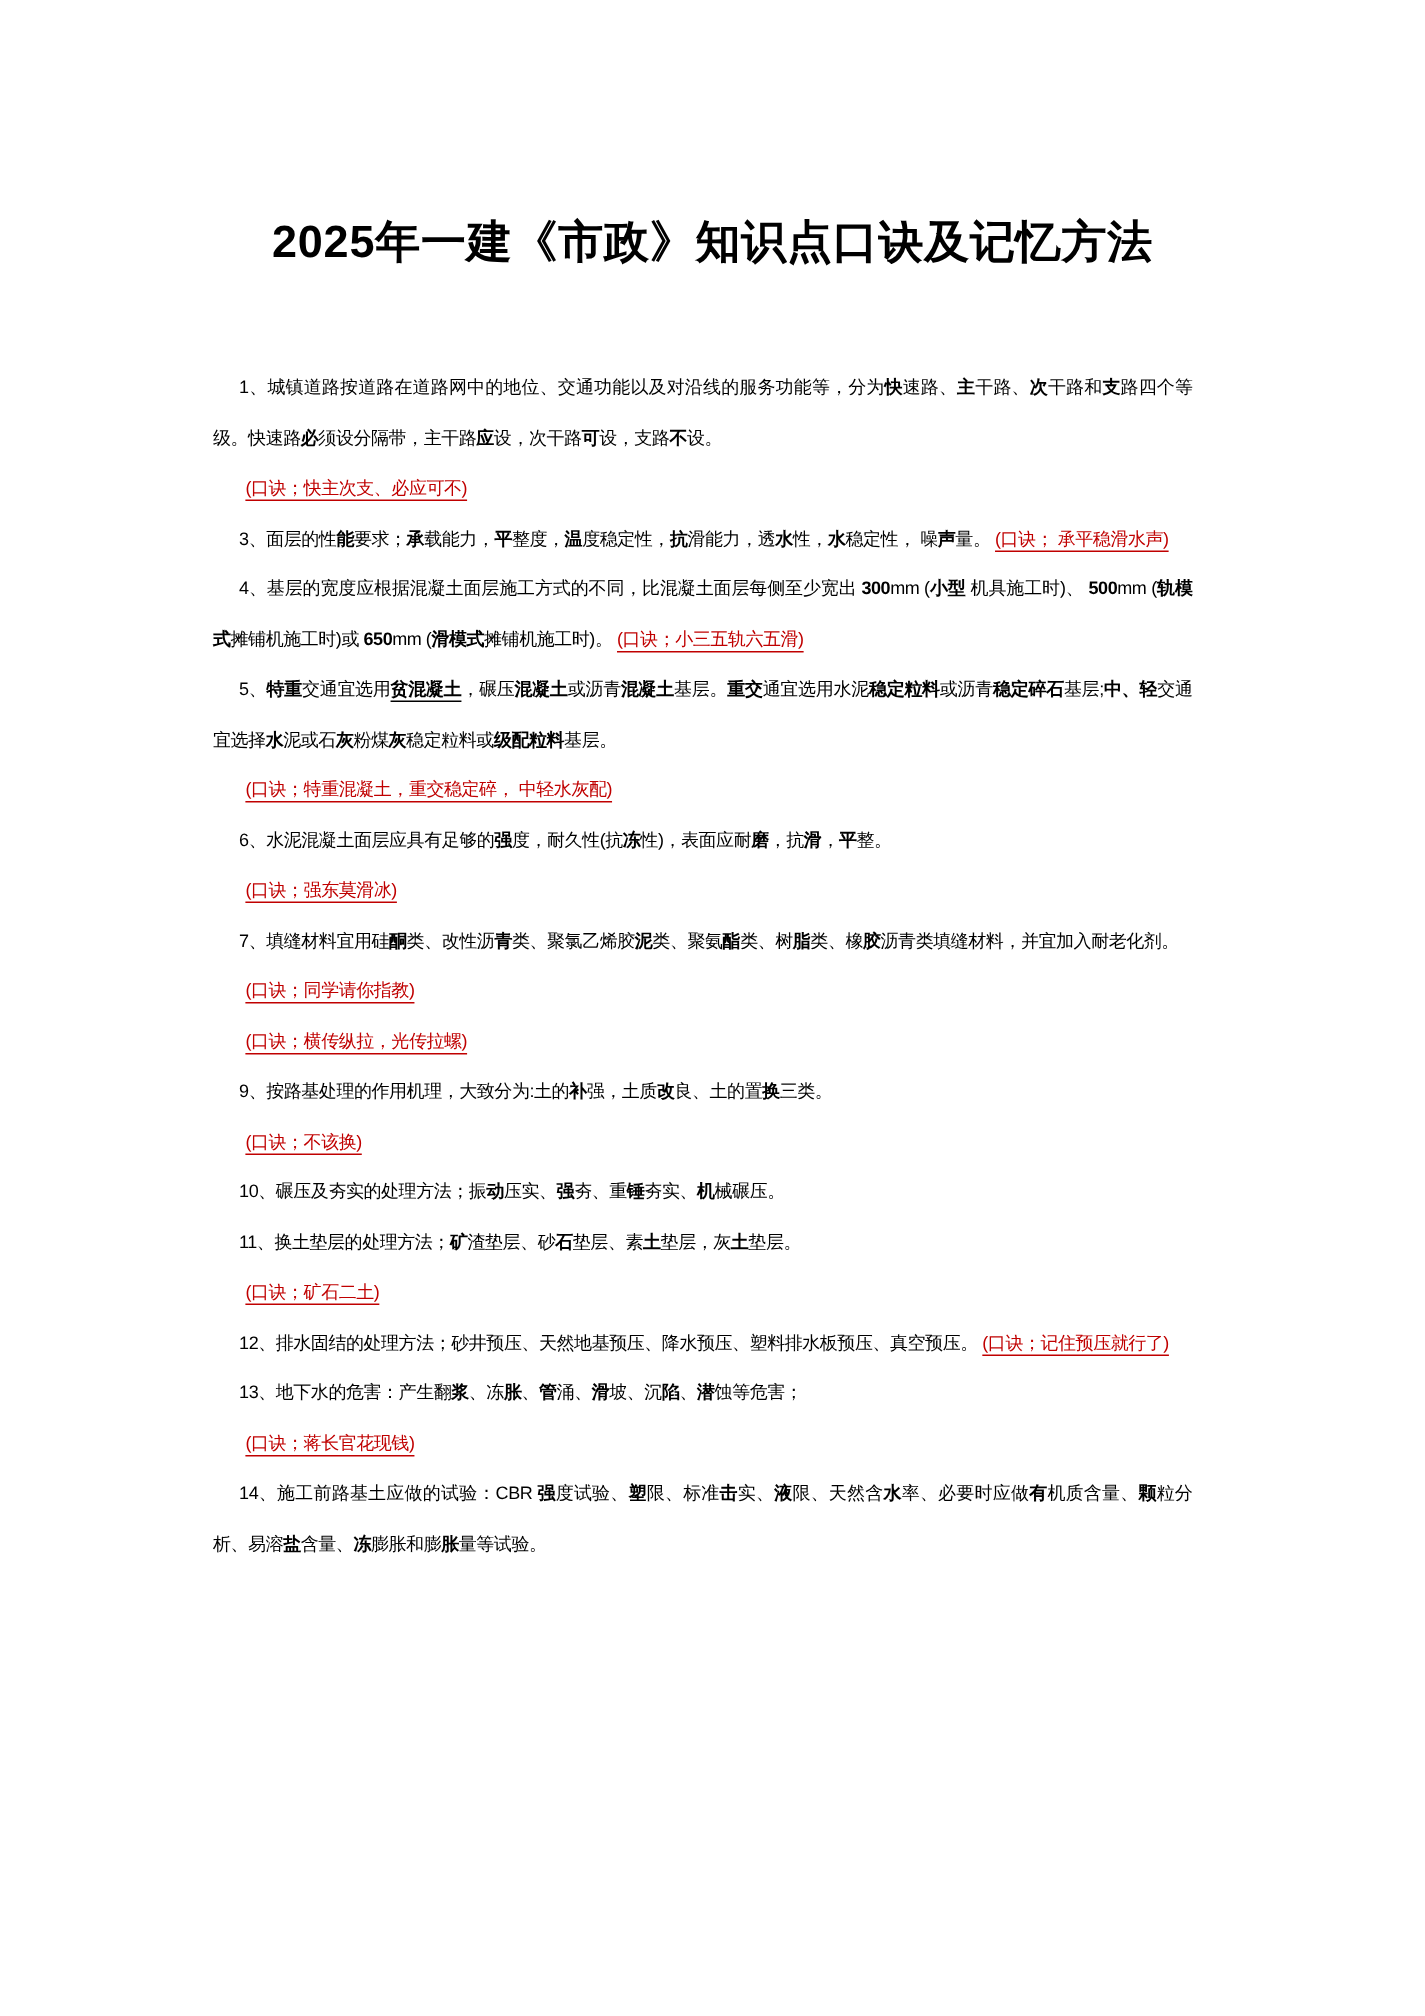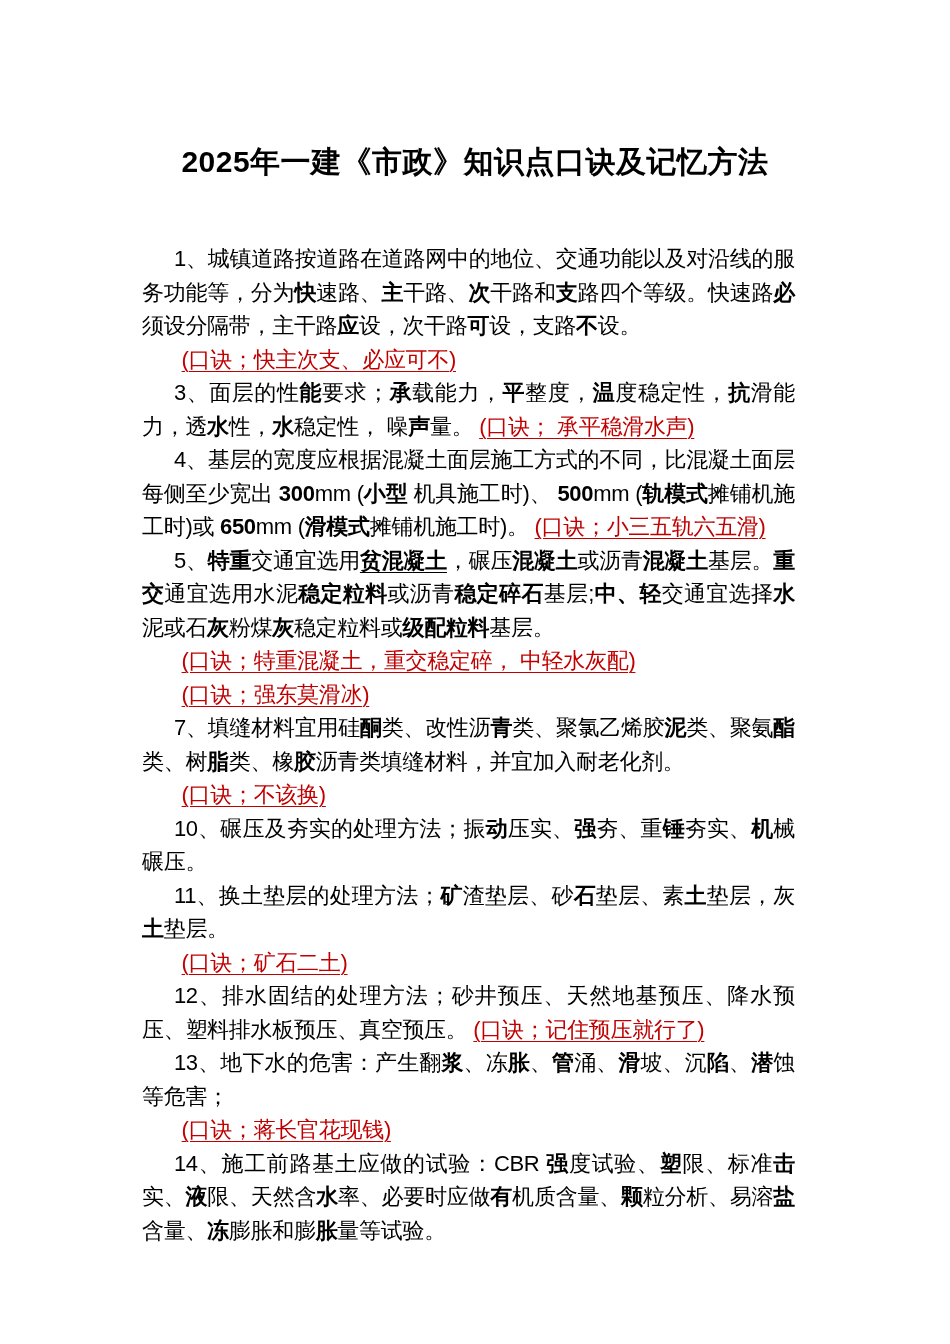--- a/index.html
+++ b/index.html
@@ -22,21 +22,21 @@
     text-align: center;
     font-size: 30px;
     line-height: 44px;
     font-weight: 700;
     letter-spacing: 0.5px;
     color: var(--ink, #000000);
   }
   .content {
     margin-top: 58px;
     padding: 0 58px 0 45px;
-    font-size: 22px;
+    font-size: 12px;
     letter-spacing: -0.3px;
     line-height: 33.5px;
   }
   .para {
     margin: 0;
     text-align: justify;
     text-justify: inter-ideograph;
   }
   .para.item { text-indent: 1.45em; }
   .para.mnemonic { text-indent: 1.8em; }
@@ -59,22 +59,26 @@
 
 <div class="page">
   <div class="doc-title">2025年一建《市政》知识点口诀及记忆方法</div>
   <div class="content">
       <p class="para item"><span>1、城镇道路按道路在道路网中的地位、交通功能以及对沿线的服务功能等，分为</span><span class="bold">快</span><span>速路、</span><span class="bold">主</span><span>干路、</span><span class="bold">次</span><span>干路和</span><span class="bold">支</span><span>路四个等级。快速路</span><span class="bold">必</span><span>须设分隔带，主干路</span><span class="bold">应</span><span>设，次干路</span><span class="bold">可</span><span>设，支路</span><span class="bold">不</span><span>设。</span></p>
       <p class="para mnemonic"><span class="red">(口诀；快主次支、必应可不)</span></p>
       <p class="para item"><span>3、面层的性</span><span class="bold">能</span><span>要求；</span><span class="bold">承</span><span>载能力，</span><span class="bold">平</span><span>整度，</span><span class="bold">温</span><span>度稳定性，</span><span class="bold">抗</span><span>滑能力，透</span><span class="bold">水</span><span>性，</span><span class="bold">水</span><span>稳定性， 噪</span><span class="bold">声</span><span>量。 </span><span class="red">(口诀； 承平稳滑水声)</span></p>
       <p class="para item"><span>4、基层的宽度应根据混凝土面层施工方式的不同，比混凝土面层每侧至少宽出 </span><span class="bold">300</span><span>mm (</span><span class="bold">小型</span><span> 机具施工时)、 </span><span class="bold">500</span><span>mm (</span><span class="bold">轨模式</span><span>摊铺机施工时)或 </span><span class="bold">650</span><span>mm (</span><span class="bold">滑模式</span><span>摊铺机施工时)。 </span><span class="red">(口诀；小三五轨六五滑)</span></p>
       <p class="para item"><span>5、</span><span class="bold">特重</span><span>交通宜选用</span><span class="bold ul">贫混凝土</span><span>，碾压</span><span class="bold">混凝土</span><span>或沥青</span><span class="bold">混凝土</span><span>基层。</span><span class="bold">重交</span><span>通宜选用水泥</span><span class="bold">稳定粒料</span><span>或沥青</span><span class="bold">稳定碎石</span><span>基层;</span><span class="bold">中、轻</span><span>交通宜选择</span><span class="bold">水</span><span>泥或石</span><span class="bold">灰</span><span>粉煤</span><span class="bold">灰</span><span>稳定粒料或</span><span class="bold">级配粒料</span><span>基层。</span></p>
       <p class="para mnemonic"><span class="red">(口诀；特重混凝土，重交稳定碎， 中轻水灰配)</span></p>
+      <p class="para item"><span>6、水泥混凝土面层应具有足够的</span><span class="bold">强</span><span>度，耐久性(抗</span><span class="bold">冻</span><span>性)，表面应耐</span><span class="bold">磨</span><span>，抗</span><span class="bold">滑</span><span>，</span><span class="bold">平</span><span>整。</span></p>
       <p class="para mnemonic"><span class="red">(口诀；强东莫滑冰)</span></p>
       <p class="para item"><span>7、填缝材料宜用硅</span><span class="bold">酮</span><span>类、改性沥</span><span class="bold">青</span><span>类、聚氯乙烯胶</span><span class="bold">泥</span><span>类、聚氨</span><span class="bold">酯</span><span>类、树</span><span class="bold">脂</span><span>类、橡</span><span class="bold">胶</span><span>沥青类填缝材料，并宜加入耐老化剂。</span></p>
+      <p class="para mnemonic"><span class="red">(口诀；同学请你指教)</span></p>
+      <p class="para mnemonic"><span class="red">(口诀；横传纵拉，光传拉螺)</span></p>
+      <p class="para item"><span>9、按路基处理的作用机理，大致分为:土的</span><span class="bold">补</span><span>强，土质</span><span class="bold">改</span><span>良、土的置</span><span class="bold">换</span><span>三类。</span></p>
       <p class="para mnemonic"><span class="red">(口诀；不该换)</span></p>
       <p class="para item"><span>10、碾压及夯实的处理方法；振</span><span class="bold">动</span><span>压实、</span><span class="bold">强</span><span>夯、重</span><span class="bold">锤</span><span>夯实、</span><span class="bold">机</span><span>械碾压。</span></p>
       <p class="para item"><span>11、换土垫层的处理方法；</span><span class="bold">矿</span><span>渣垫层、砂</span><span class="bold">石</span><span>垫层、素</span><span class="bold">土</span><span>垫层，灰</span><span class="bold">土</span><span>垫层。</span></p>
       <p class="para mnemonic"><span class="red">(口诀；矿石二土)</span></p>
       <p class="para item"><span>12、排水固结的处理方法；砂井预压、天然地基预压、降水预压、塑料排水板预压、真空预压。 </span><span class="red">(口诀；记住预压就行了)</span></p>
       <p class="para item"><span>13、地下水的危害：产生翻</span><span class="bold">浆</span><span>、冻</span><span class="bold">胀</span><span>、</span><span class="bold">管</span><span>涌、</span><span class="bold">滑</span><span>坡、沉</span><span class="bold">陷</span><span>、</span><span class="bold">潜</span><span>蚀等危害；</span></p>
       <p class="para mnemonic"><span class="red">(口诀；蒋长官花现钱)</span></p>
       <p class="para item"><span>14、施工前路基土应做的试验：CBR </span><span class="bold">强</span><span>度试验、</span><span class="bold">塑</span><span>限、标准</span><span class="bold">击</span><span>实、</span><span class="bold">液</span><span>限、天然含</span><span class="bold">水</span><span>率、必要时应做</span><span class="bold">有</span><span>机质含量、</span><span class="bold">颗</span><span>粒分析、易溶</span><span class="bold">盐</span><span>含量、</span><span class="bold">冻</span><span>膨胀和膨</span><span class="bold">胀</span><span>量等试验。</span></p>
     </div>
 </div>

